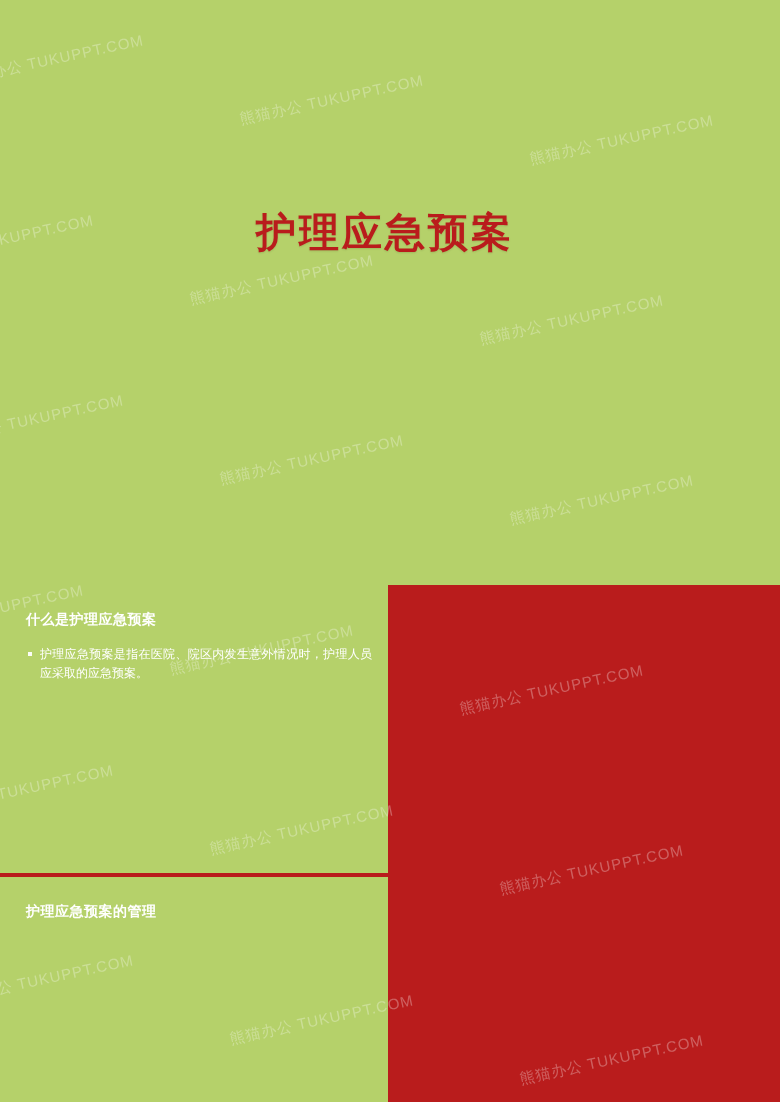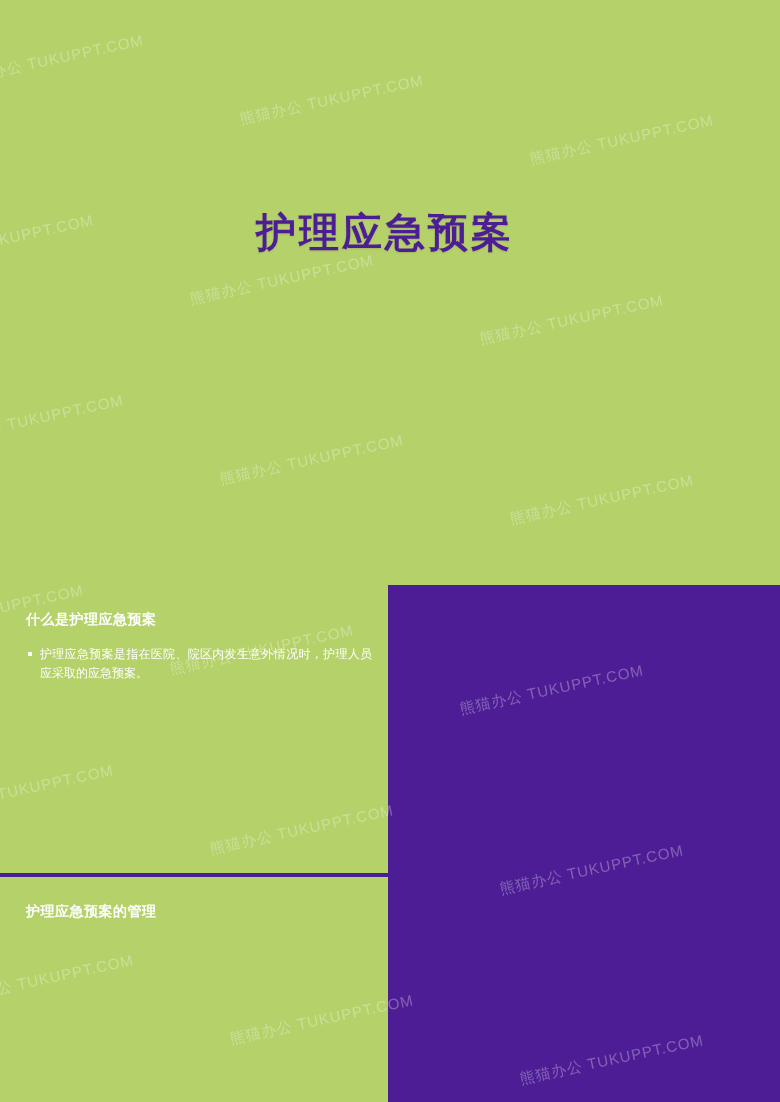--- a/index.html
+++ b/index.html
@@ -27,33 +27,33 @@
     height: 585px;
     background: #b5d16a;
     overflow: hidden;
   }
   .slide-title .title-text {
     position: absolute;
     left: 0;
     right: 10px;
     top: 205px;
     text-align: center;
-    color: #4c1d95;
+    color: #b91c1c;
     font-size: 40px;
     font-weight: bold;
     letter-spacing: 3px;
     text-shadow: 0 1px 2px rgba(0,0,0,0.12);
   }
 
   
   .slides-grid {
     position: relative;
     width: 780px;
     height: 517px;
-    background: #4c1d95;
+    background: #b91c1c;
   }
   .cell {
     position: absolute;
     background: #b5d16a;
     overflow: hidden;
     box-sizing: border-box;
   }
   .cell-tl { left: 0;   top: 0;   width: 388px; height: 288px; }
   .cell-tr { left: 392px; top: 0; width: 388px; height: 288px; }
   .cell-bl { left: 0;   top: 292px; width: 388px; height: 245px; }

